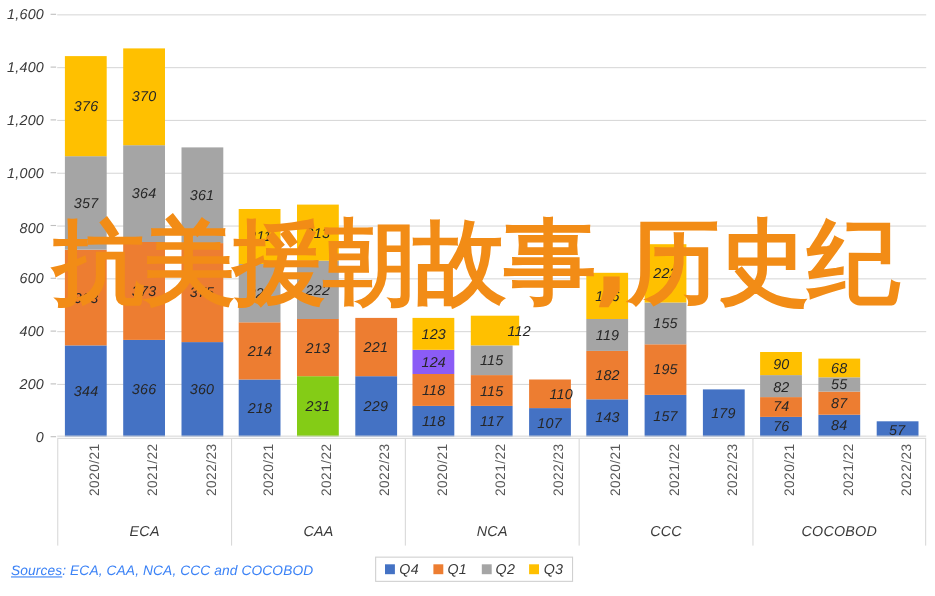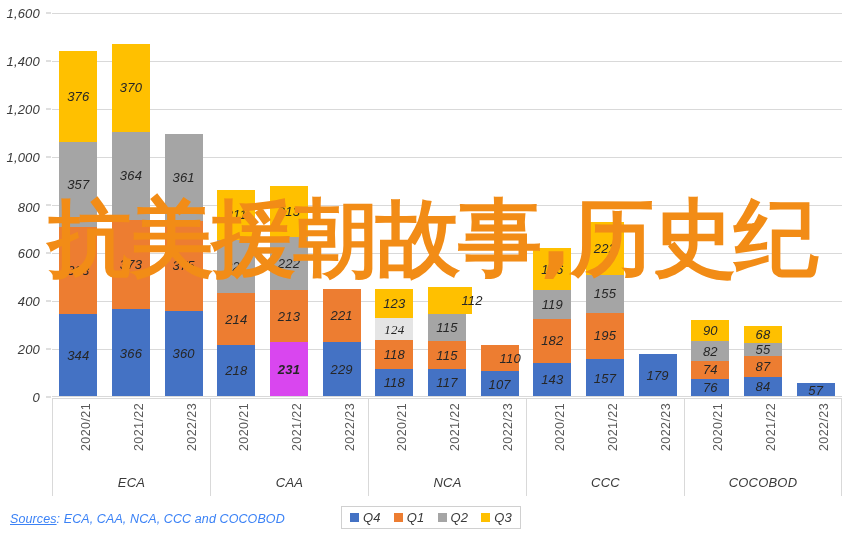--- a/index.html
+++ b/index.html
@@ -293,21 +293,21 @@
               <span class="seg-label">214</span>
             </div>
             <div class="seg" style="height: 53.04px; background: rgb(165, 165, 165);">
               <span class="seg-label">221</span>
             </div>
             <div class="seg" style="height: 50.64px; background: rgb(255, 192, 0);">
               <span class="seg-label">211</span>
             </div>
           </div>
           <div class="bar" style="left: 60.04px; width: 37.92px; height: 210.96px;">
-            <div class="seg" style="height: 55.44px; background: #d946ef; font-weight: bold;">
+            <div class="seg" style="height: 55.44px; background: #84cc16;">
               <span class="seg-label">231</span>
             </div>
             <div class="seg" style="height: 51.12px; background: rgb(237, 125, 49);">
               <span class="seg-label">213</span>
             </div>
             <div class="seg" style="height: 53.28px; background: rgb(165, 165, 165);">
               <span class="seg-label">222</span>
             </div>
             <div class="seg" style="height: 51.12px; background: rgb(255, 192, 0);">
               <span class="seg-label">213</span>
@@ -323,21 +323,21 @@
           </div>
         </div>
         <div class="group" style="left: 316px; width: 158px;">
           <div class="bar" style="left: 7.37333px; width: 37.92px; height: 115.92px;">
             <div class="seg" style="height: 28.32px; background: rgb(68, 114, 196);">
               <span class="seg-label">118</span>
             </div>
             <div class="seg" style="height: 28.32px; background: rgb(237, 125, 49);">
               <span class="seg-label">118</span>
             </div>
-            <div class="seg" style="height: 22px; background: #e5e5e5; font-family: Liberation Serif, serif;">
+            <div class="seg" style="height: 22px; background: #8b5cf6;">
               <span class="seg-label">124</span>
             </div>
             <div class="seg" style="height: 29.52px; background: rgb(255, 192, 0);">
               <span class="seg-label">123</span>
             </div>
           </div>
           <div class="bar" style="left: 60.04px; width: 37.92px; height: 110.16px;">
             <div class="seg" style="height: 28.08px; background: rgb(68, 114, 196);">
               <span class="seg-label">117</span>
             </div>

